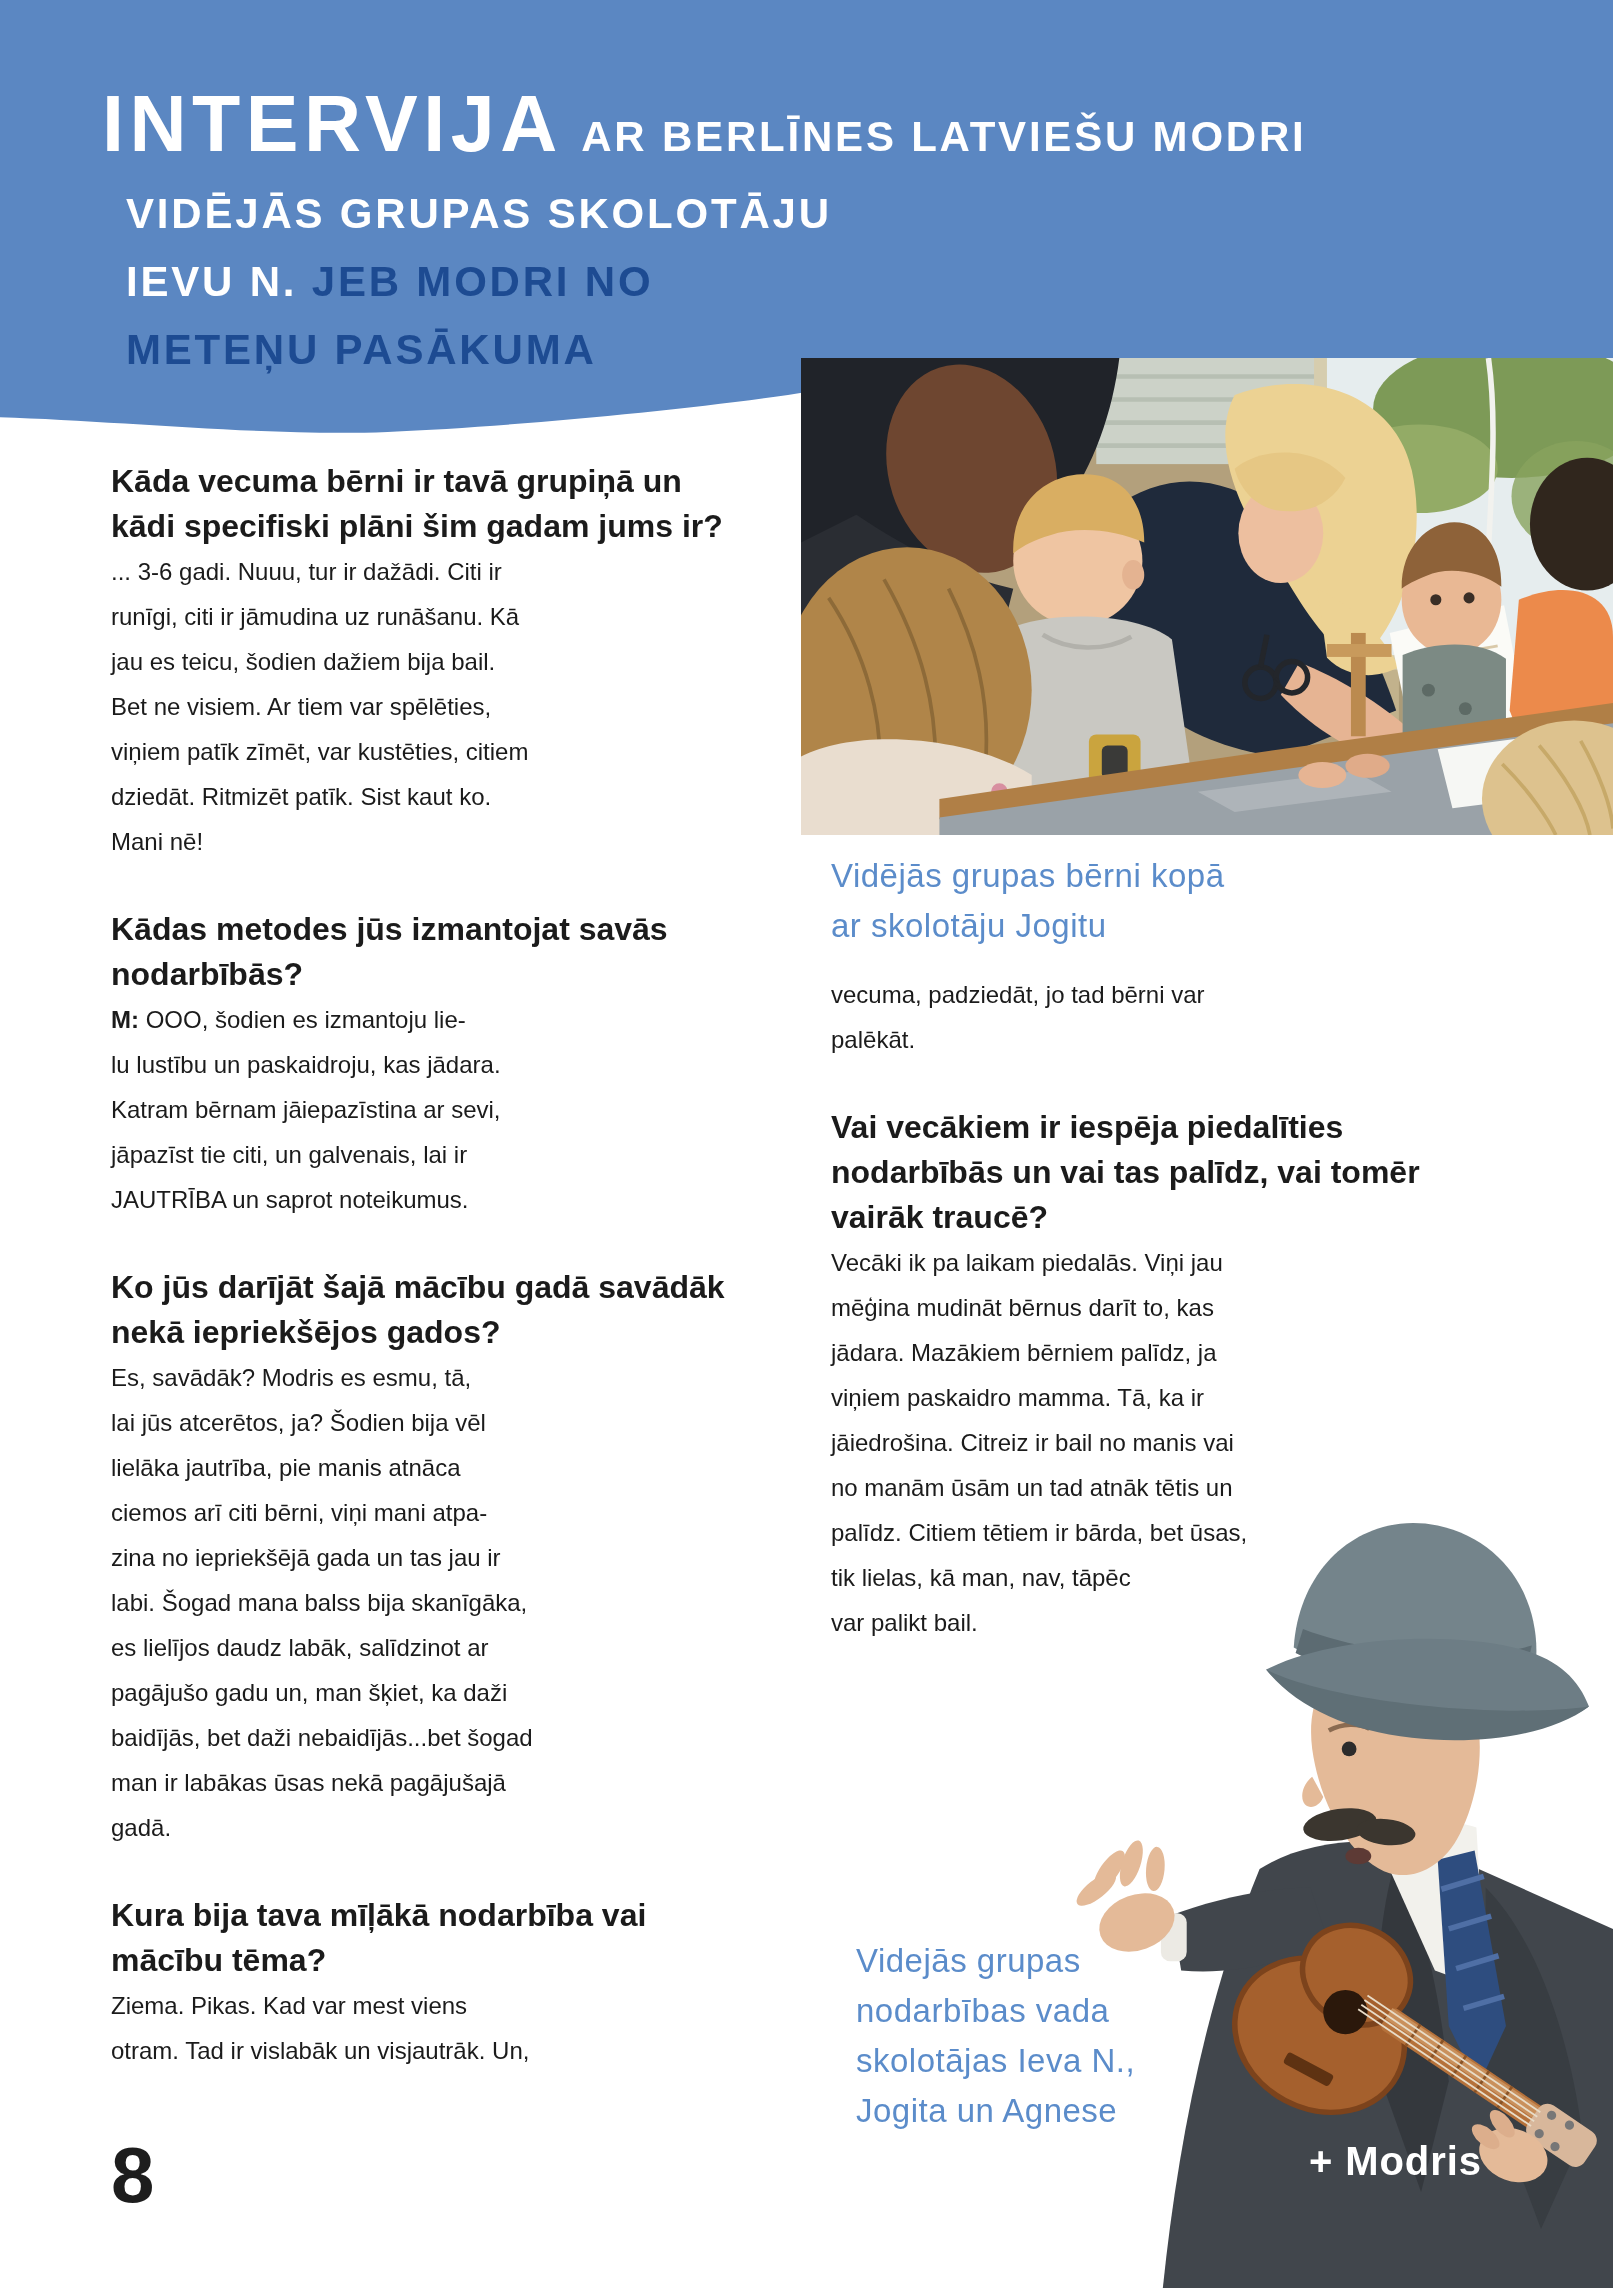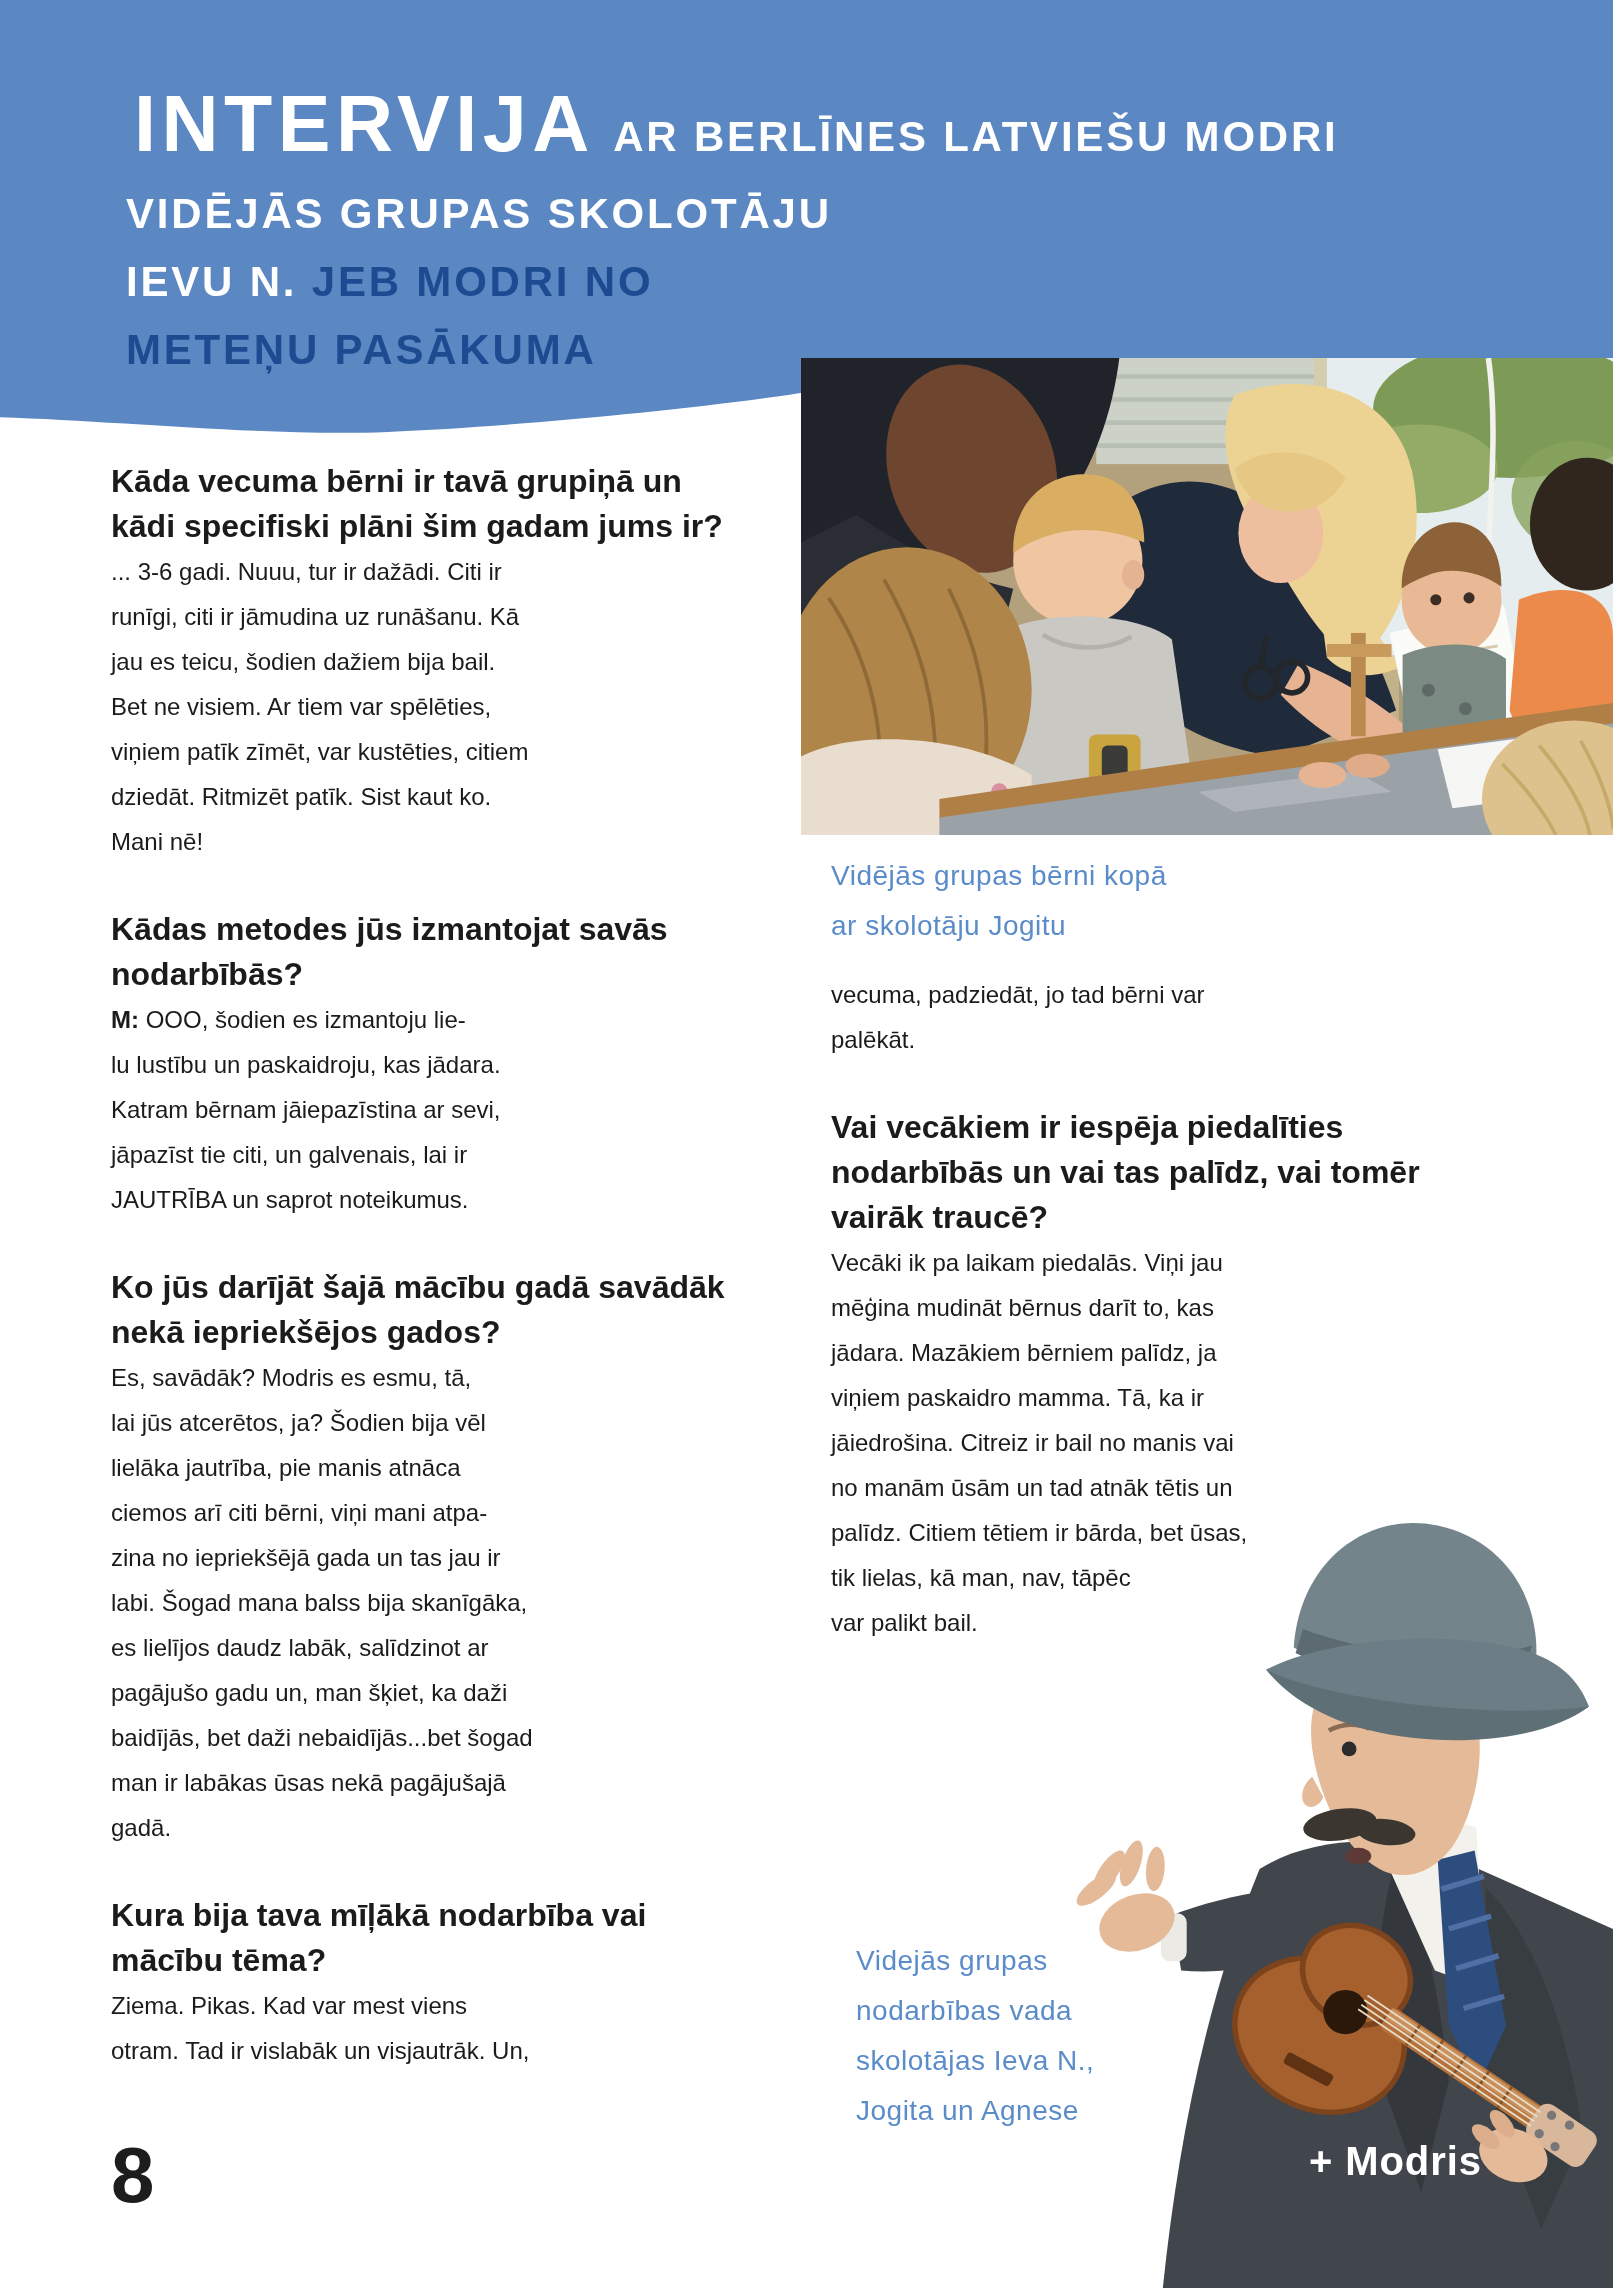--- a/index.html
+++ b/index.html
@@ -7,39 +7,39 @@
     position:relative;
     width:1613px;height:2289px;
     background:#ffffff;
     overflow:hidden;
     font-family:"Liberation Sans", sans-serif;
     color:#1b1b1b;
   }
   
   .banner-svg{position:absolute;left:0;top:0;width:1613px;height:443px;display:block;}
   .hdr{position:absolute;left:102px;top:78px;width:1384px;color:#ffffff;letter-spacing:1.8px;}
-  .hl1{display:flex;align-items:baseline;gap:18.5px;white-space:nowrap;margin-left:32px;}
+  .hl1{display:flex;align-items:baseline;gap:18.5px;white-space:nowrap;}
   .t-big{font-size:79px;font-weight:bold;letter-spacing:5.5px;}
   .t-caps{font-size:42px;font-weight:bold;letter-spacing:2.8px;}
   .hl{margin-top:20px;white-space:nowrap;margin-left:24px;}
   .navy{color:#1d4b92;}
   
   .photo1{position:absolute;left:801px;top:358px;width:812px;height:477px;overflow:hidden;}
   .photo1 svg{display:block;width:100%;height:100%;}
   .modris{position:absolute;left:1052px;top:1472px;width:561px;height:817px;overflow:hidden;}
   .modris svg{display:block;width:100%;height:100%;}
   
   .ml{white-space:pre-line;}
   .leftcol{position:absolute;left:111px;top:459px;width:701px;}
   .rightcol{position:absolute;left:831px;top:972px;width:738px;}
   p.q{font-weight:bold;font-size:32px;line-height:45px;margin:43px 0 0 0;}
   p.q:first-child{margin-top:0;}
   p.a{font-size:24px;line-height:45px;margin:0;}
   p.a strong{font-weight:bold;}
-  .caption{color:#5b8cca;font-size:28px;line-height:50px;letter-spacing:0.5px;}
+  .caption{color:#5b8cca;font-size:33px;line-height:50px;letter-spacing:0.5px;}
   .cap1{position:absolute;left:831px;top:851px;width:646px;}
   .cap2{position:absolute;left:831px;top:1936px;width:517px;margin-left:25px;}
   .modris-label{position:absolute;left:1309px;top:2139px;color:#ffffff;font-weight:bold;font-size:40px;letter-spacing:0.9px;}
   .pagenum{position:absolute;left:111px;top:2130px;font-size:78px;font-weight:600;color:#1d1d1d;}
 </style>
 </head>
 <body>
 
 <div class="page">
 

